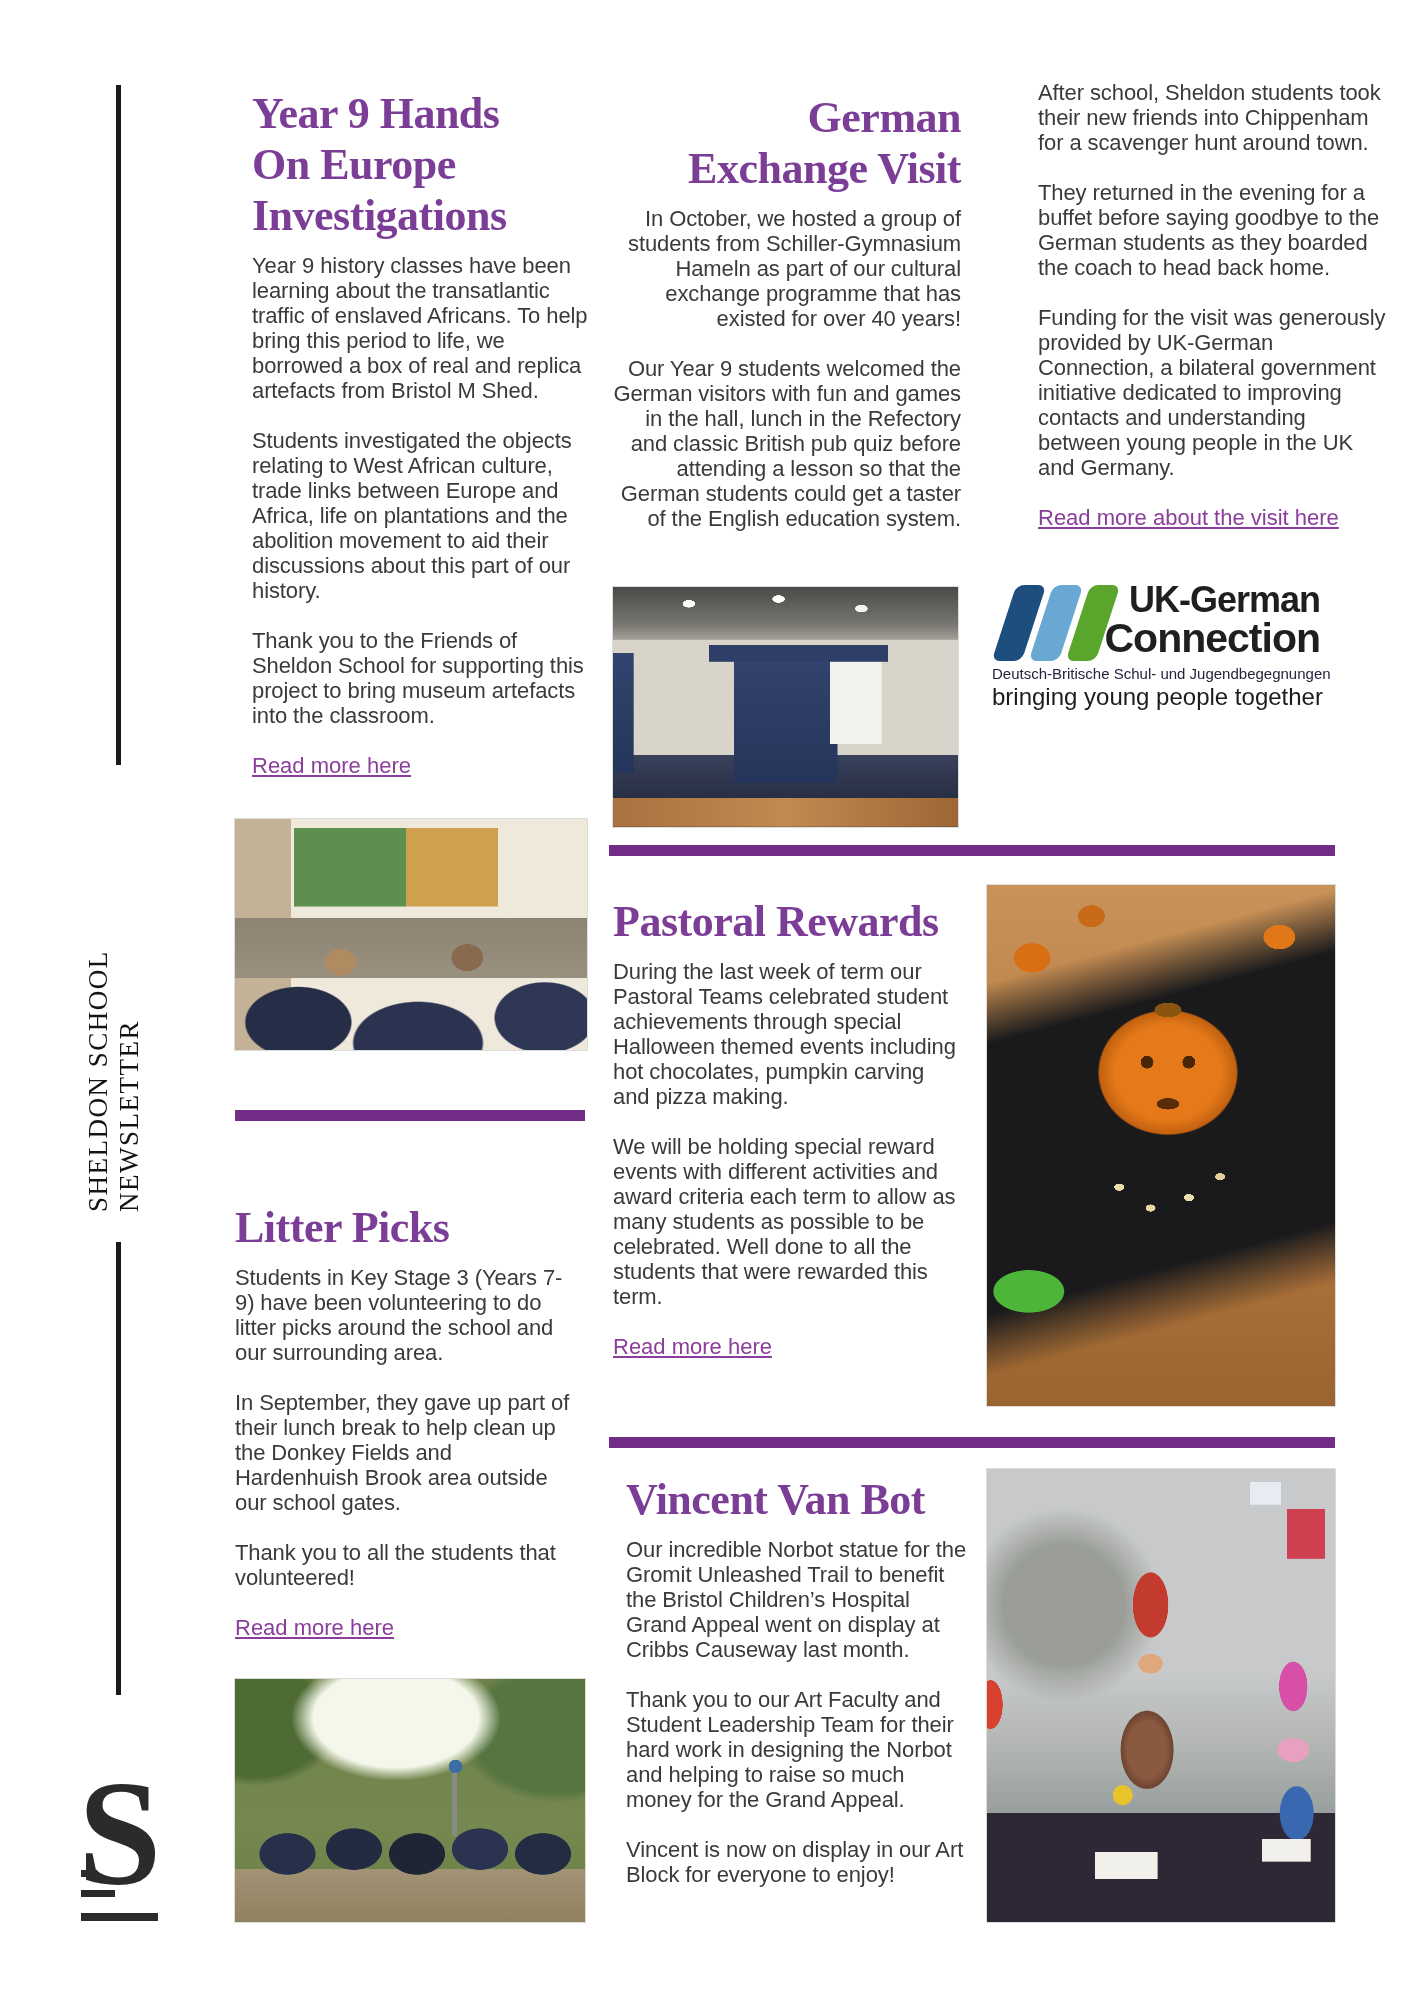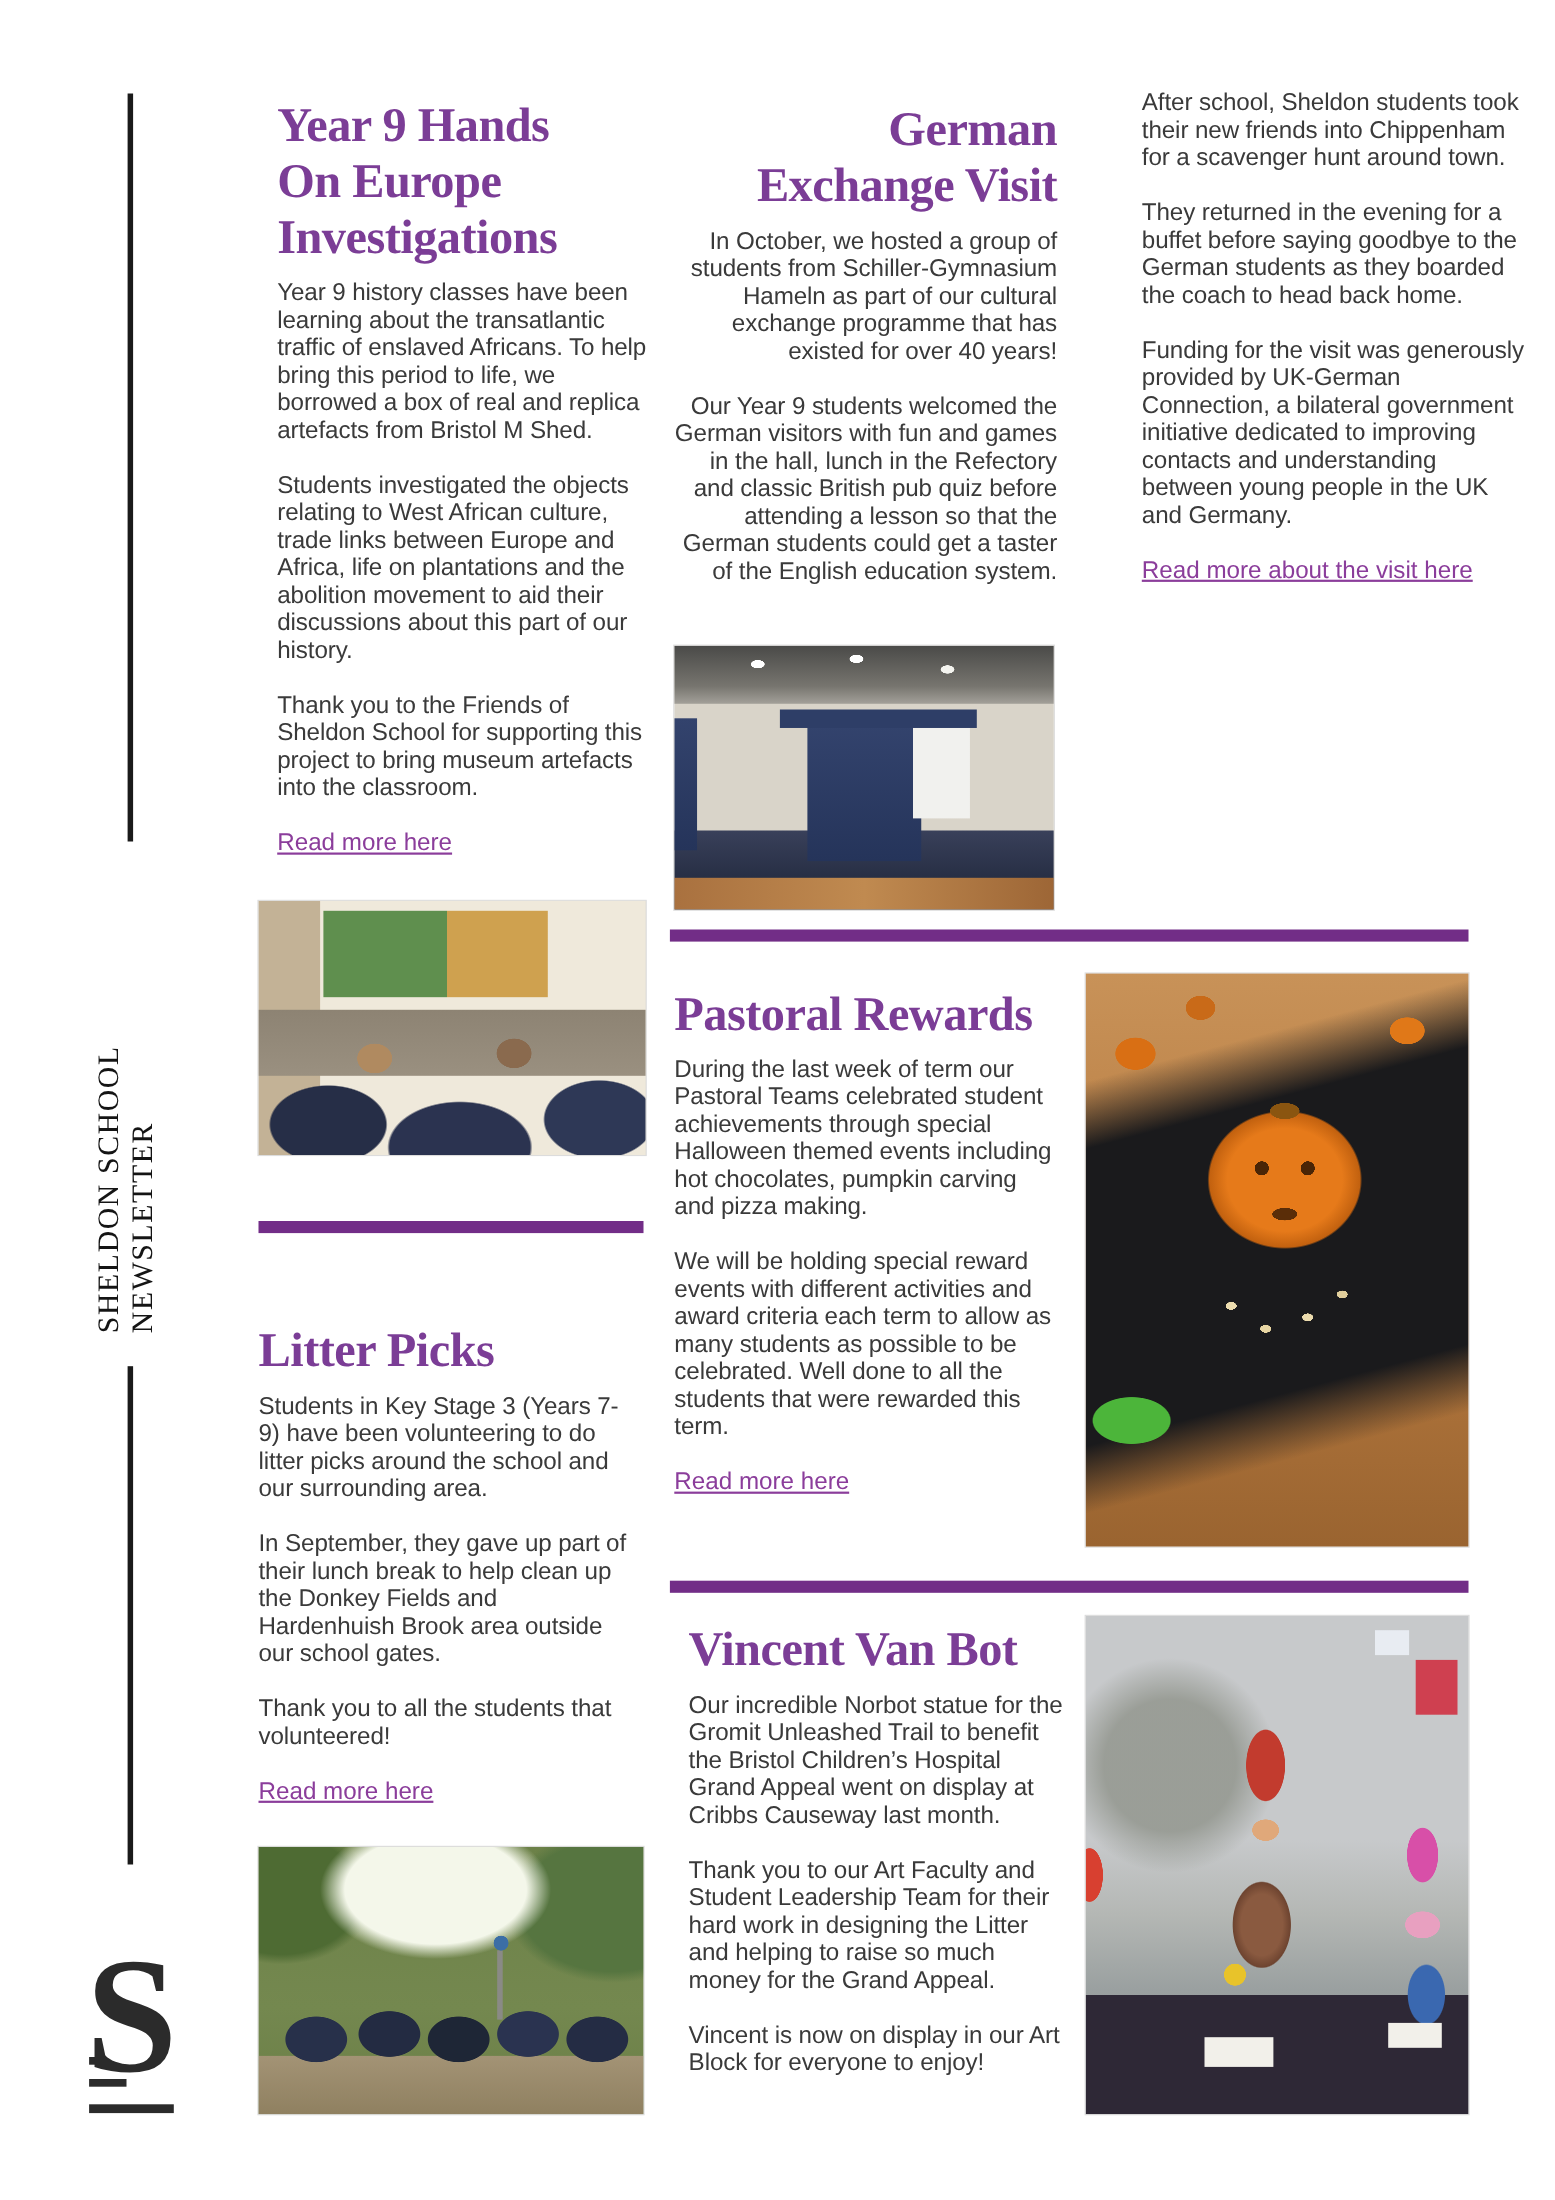--- a/index.html
+++ b/index.html
@@ -197,28 +197,39 @@
     <a class="rml" href="#">Read more here</a>
   </section>
 
   <div class="divider d3"></div>
 
   <section class="col" id="sec-vincent">
     <h1 class="art-title">
       <span class="tl">Vincent Van Bot</span>
     </h1>
     <p>Our incredible Norbot statue for the Gromit Unleashed Trail to benefit the Bristol Children’s Hospital Grand Appeal went on display at Cribbs Causeway last month.</p>
-    <p>Thank you to our Art Faculty and Student Leadership Team for their hard work in designing the Litter and helping to raise so much money for the Grand Appeal.</p>
+    <p>Thank you to our Art Faculty and Student Leadership Team for their hard work in designing the Norbot and helping to raise so much money for the Grand Appeal.</p>
     <p>Vincent is now on display in our Art Block for everyone to enjoy!</p>
   </section>
 
   <section class="col" id="sec-german-cont">
     <p>After school, Sheldon students took their new friends into Chippenham for a scavenger hunt around town.</p>
     <p>They returned in the evening for a buffet before saying goodbye to the German students as they boarded the coach to head back home.</p>
     <p>Funding for the visit was generously provided by UK-German Connection, a bilateral government initiative dedicated to improving contacts and understanding between young people in the UK and Germany.</p>
     <a class="rml" href="#">Read more about the visit here</a>
   </section>
 
+  <div class="ukgc">
+    <div class="ukgc-stripes">
+      <span class="st st1"></span>
+      <span class="st st2"></span>
+      <span class="st st3"></span>
+    </div>
+    <div class="ukgc-t1">UK-German</div>
+    <div class="ukgc-t2">Connection</div>
+    <div class="ukgc-t3">Deutsch-Britische Schul- und Jugendbegegnungen</div>
+    <div class="ukgc-t4">bringing young people together</div>
+  </div>
 
   <div class="ph ph-pumpkin" role="img" aria-label="carved halloween pumpkins on a table"></div>
   <div class="ph ph-norbot" role="img" aria-label="colourful Norbot statues on display"></div>
 
 </div>
 
 </body></html>

